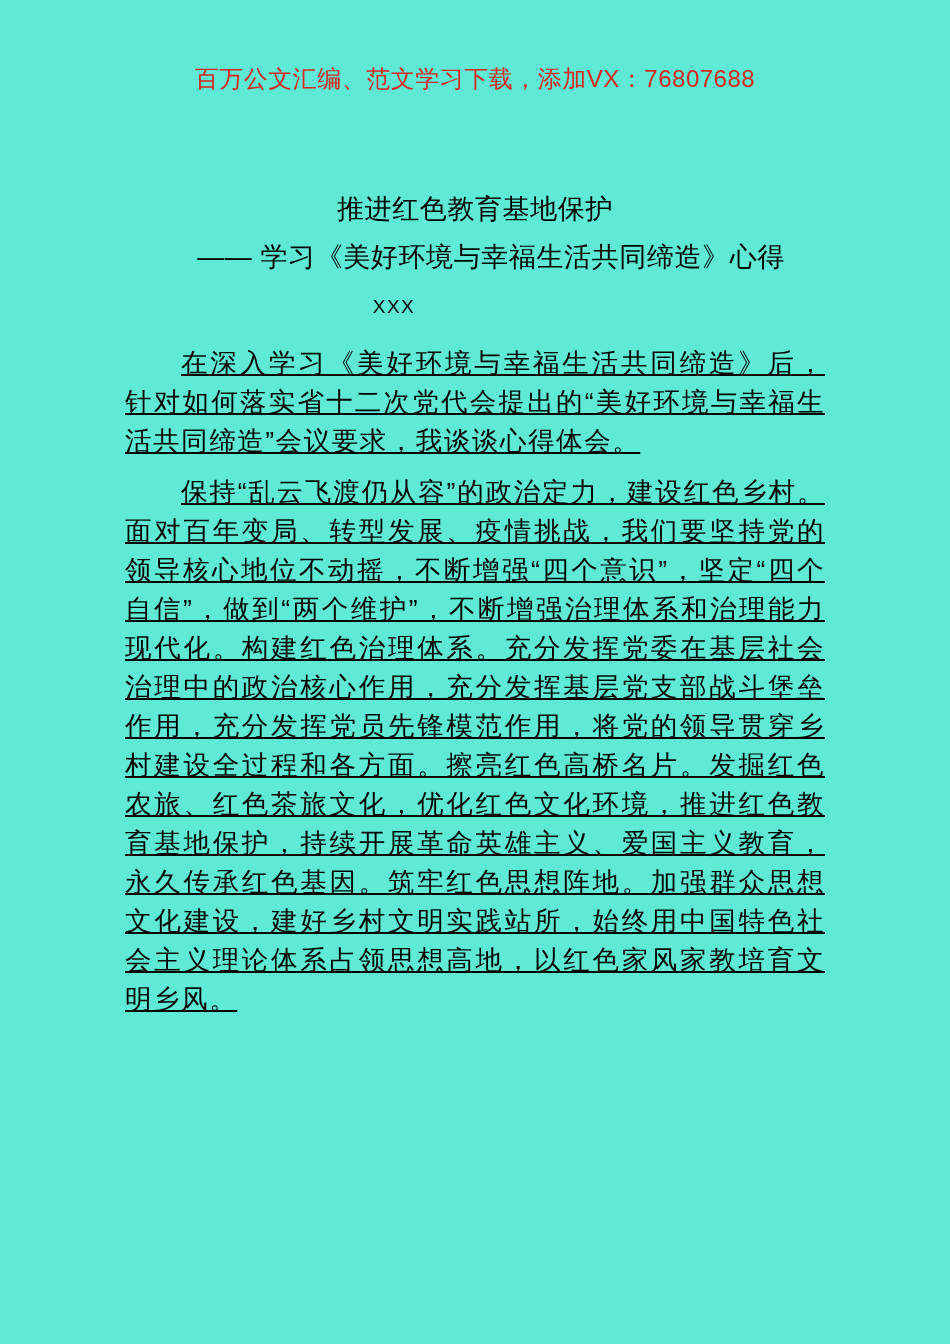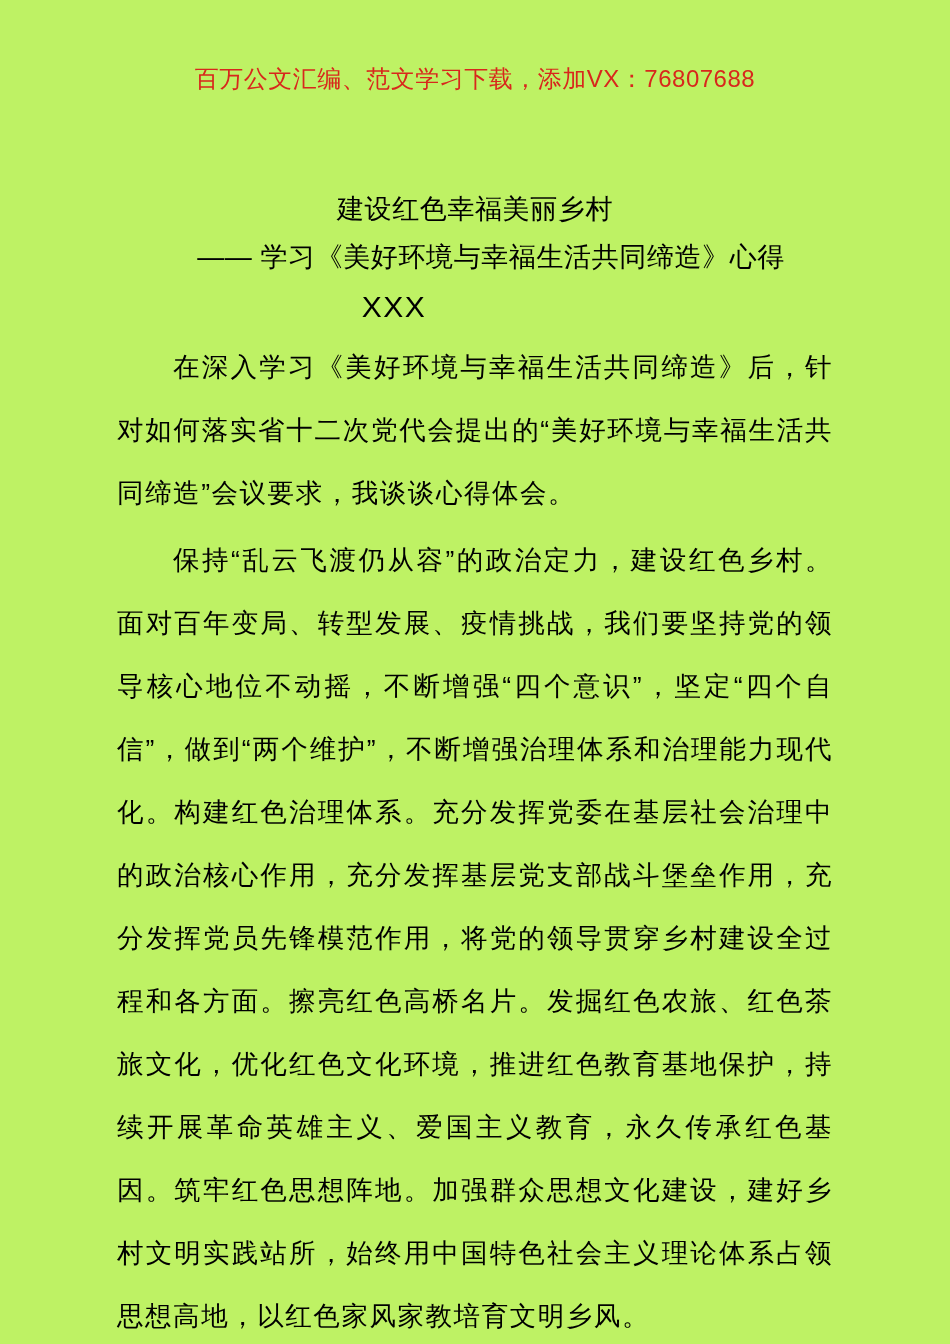--- a/index.html
+++ b/index.html
@@ -8,21 +8,21 @@
     background: #ffffff;
   }
   body {
     font-family: "Liberation Sans", "DejaVu Sans", sans-serif;
     color: #000000;
   }
   .page {
     position: relative;
     width: 950px;
     height: 1344px;
-    background: #bef264;
+    background: #5eead4;
     overflow: hidden;
     box-sizing: border-box;
   }
   
   .promo-header {
     position: absolute;
     left: 0;
     top: 62px;
     width: 950px;
     text-align: center;
@@ -56,51 +56,52 @@
     letter-spacing: 0.6px;
     font-weight: normal;
     margin: 0;
   }
   .doc-byline {
     position: absolute;
     left: 0;
     top: 288px;
     width: 788px;
     text-align: center;
-    font-size: 30px;
+    font-size: 19px;
     line-height: 38px;
     letter-spacing: 1.5px;
     margin: 0;
   }
   
   .body-area {
     position: absolute;
     left: 113px;
     top: 332px;
     width: 724px;
   }
   .para {
-    margin: 4px;
+    margin: 12px;
     font-size: 26.5px;
-    line-height: 63px;
+    line-height: 39px;
     text-align: justify;
     text-align-last: left;
     text-indent: 56px;
     letter-spacing: 1.55px;
     word-break: break-all;
+    text-decoration: underline;
   }
 </style>
 </head>
 <body>
 
 <div class="page">
 
   <div class="promo-header">百万公文汇编、范文学习下载，添加VX：76807688</div>
 
-  <h1 class="doc-title">建设红色幸福美丽乡村</h1>
+  <h1 class="doc-title">推进红色教育基地保护</h1>
 
   <h2 class="doc-subtitle">—— 学习《美好环境与幸福生活共同缔造》心得</h2>
 
   <div class="doc-byline">XXX</div>
 
   <div class="body-area">
     <p class="para">在深入学习《美好环境与幸福生活共同缔造》后，针对如何落实省十二次党代会提出的“美好环境与幸福生活共同缔造”会议要求，我谈谈心得体会。</p>
     <p class="para">保持“乱云飞渡仍从容”的政治定力，建设红色乡村。面对百年变局、转型发展、疫情挑战，我们要坚持党的领导核心地位不动摇，不断增强“四个意识”，坚定“四个自信”，做到“两个维护”，不断增强治理体系和治理能力现代化。构建红色治理体系。充分发挥党委在基层社会治理中的政治核心作用，充分发挥基层党支部战斗堡垒作用，充分发挥党员先锋模范作用，将党的领导贯穿乡村建设全过程和各方面。擦亮红色高桥名片。发掘红色农旅、红色茶旅文化，优化红色文化环境，推进红色教育基地保护，持续开展革命英雄主义、爱国主义教育，永久传承红色基因。筑牢红色思想阵地。加强群众思想文化建设，建好乡村文明实践站所，始终用中国特色社会主义理论体系占领思想高地，以红色家风家教培育文明乡风。</p>
   </div>
 

